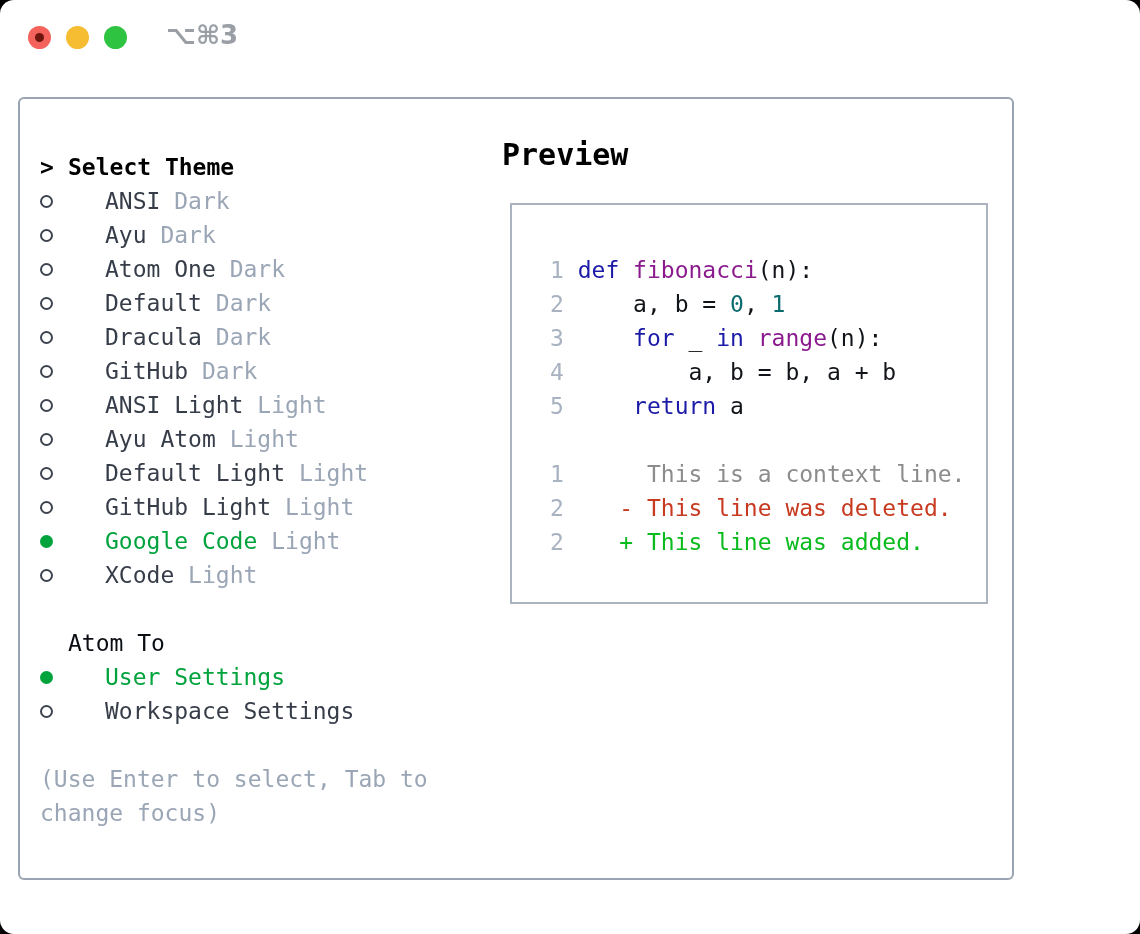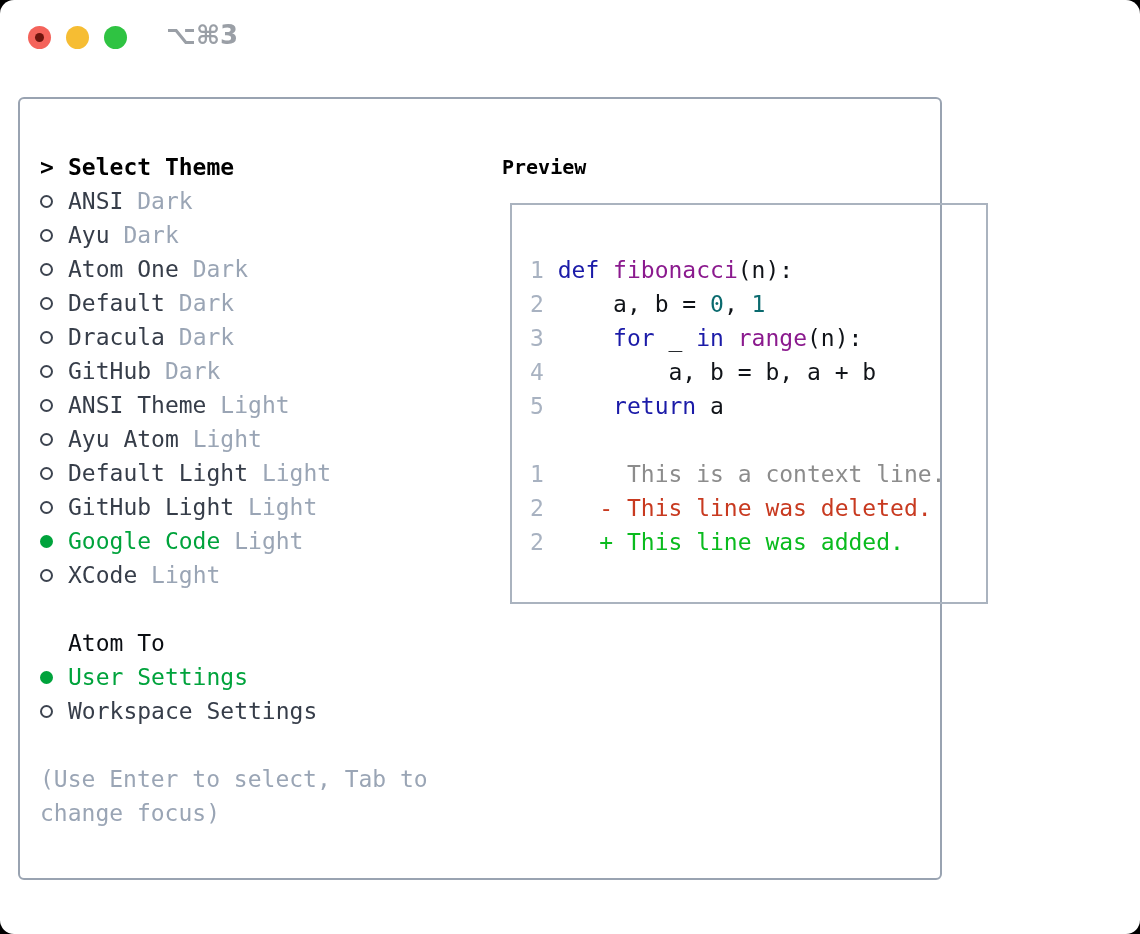--- a/index.html
+++ b/index.html
@@ -8,43 +8,43 @@
   
   .titlebar{position:absolute;left:0;top:0;width:100%;height:74px;}
   .tl{position:absolute;top:26px;width:23px;height:23px;border-radius:50%;display:flex;align-items:center;justify-content:center;}
   .tl.red{left:28px;background:var(--c-light_red,#f4635b);}
   .tl.yellow{left:66px;background:var(--c-light_yellow,#f6bd33);}
   .tl.green{left:104px;background:var(--c-light_green,#2fc342);}
   .tl-dot{width:9px;height:9px;border-radius:50%;background:var(--c-light_red_dot,#6e150e);}
   .shortcut{position:absolute;left:166px;top:20px;font-family:"DejaVu Sans",sans-serif;font-weight:700;
             font-size:26px;color:var(--c-shortcut_gray,#9a9fa6);}
   
-  .panel{position:absolute;left:18px;top:97px;width:924px;height:783px;box-sizing:border-box;
+  .panel{position:absolute;left:18px;top:97px;width:996px;height:783px;box-sizing:border-box;
          border:2px solid var(--c-border_gray,#99a3b1);border-radius:6px;}
   
   .left-col{position:absolute;left:20px;top:51px;width:430px;font-size:23px;line-height:34px;
             color:var(--c-text_dark,#363d49);}
   .row{white-space:pre;}
   .pfx{display:inline-block;width:28px;vertical-align:baseline;}
   .prompt{font-weight:700;color:#000;}
   .hdr{font-weight:700;color:#000;}
   .hdr2{color:#0a0d12;}
   .dot{display:inline-block;width:13px;height:13px;box-sizing:border-box;border-radius:50%;
        border:2px solid var(--c-ring_gray,#3d4450);position:relative;top:-1px;}
   .dot.sel{background:var(--c-accent_green,#00a33c);border-color:var(--c-accent_green,#00a33c);}
-  .lbl{color:var(--c-text_dark,#363d49);}
+  .lbl{color:var(--c-text_dark,#363d49);margin-left:37px;}
   .lbl.sel-txt{color:var(--c-accent_green,#00a33c);}
   .var{color:var(--c-muted_gray,#9aa5b5);text-align:center;}
   .gap{height:34px;}
   .hint{color:var(--c-muted_gray,#9aa5b5);width:424px;white-space:normal;}
   
-  .preview-title{position:absolute;left:482px;top:51px;font-size:20px;line-height:34px;font-weight:700;color:#000;}
+  .preview-title{position:absolute;left:482px;top:39px;font-size:30px;line-height:34px;font-weight:700;color:#000;}
   .preview-box{position:absolute;left:490px;top:104px;width:478px;height:401px;box-sizing:border-box;
                border:2px solid var(--c-preview_border_gray,#aab3bf);}
-  #code-lines{padding:48px 0 0 18px;font-size:23px;line-height:34px;}
+  #code-lines{padding:48px 0 0 18px;font-size:23px;line-height:34px;margin-left:20px;}
   .cline{white-space:pre;min-height:34px;}
   .ln{color:var(--c-line_number_gray,#a8b2c1);}
   .kw{color:var(--c-keyword_blue,#1b1ba8);}
   .fn{color:var(--c-function_purple,#8b1a8e);}
   .nm{color:var(--c-number_teal,#0a6a6e);}
   .pl{color:var(--c-code_plain,#101318);}
   .ctx{color:var(--c-context_gray,#8c8c8c);text-align:right;}
   .del{color:var(--c-deleted_red,#c83a20);}
   .add{color:var(--c-added_green,#0abb1e);}
 </style>
@@ -64,21 +64,21 @@
   <div class="panel">
     <div class="left-col">
       <div class="row"><span class="pfx prompt">&gt;</span><span class="hdr">Select Theme</span></div>
       <div id="theme-list">
           <div class="row"><span class="pfx"><span class="dot"></span></span><span class="lbl">ANSI</span> <span class="var">Dark</span></div>
           <div class="row"><span class="pfx"><span class="dot"></span></span><span class="lbl">Ayu</span> <span class="var">Dark</span></div>
           <div class="row"><span class="pfx"><span class="dot"></span></span><span class="lbl">Atom One</span> <span class="var">Dark</span></div>
           <div class="row"><span class="pfx"><span class="dot"></span></span><span class="lbl">Default</span> <span class="var">Dark</span></div>
           <div class="row"><span class="pfx"><span class="dot"></span></span><span class="lbl">Dracula</span> <span class="var">Dark</span></div>
           <div class="row"><span class="pfx"><span class="dot"></span></span><span class="lbl">GitHub</span> <span class="var">Dark</span></div>
-          <div class="row"><span class="pfx"><span class="dot"></span></span><span class="lbl">ANSI Theme</span> <span class="var">Light</span></div>
+          <div class="row"><span class="pfx"><span class="dot"></span></span><span class="lbl">ANSI Light</span> <span class="var">Light</span></div>
           <div class="row"><span class="pfx"><span class="dot"></span></span><span class="lbl">Ayu Atom</span> <span class="var">Light</span></div>
           <div class="row"><span class="pfx"><span class="dot"></span></span><span class="lbl">Default Light</span> <span class="var">Light</span></div>
           <div class="row"><span class="pfx"><span class="dot"></span></span><span class="lbl">GitHub Light</span> <span class="var">Light</span></div>
           <div class="row"><span class="pfx"><span class="dot sel"></span></span><span class="lbl sel-txt">Google Code</span> <span class="var">Light</span></div>
           <div class="row"><span class="pfx"><span class="dot"></span></span><span class="lbl">XCode</span> <span class="var">Light</span></div>
         </div>
       <div class="gap"></div>
       <div class="row"><span class="pfx"></span><span class="hdr2">Atom To</span></div>
       <div id="apply-list">
           <div class="row"><span class="pfx"><span class="dot sel"></span></span><span class="lbl sel-txt">User Settings</span></div>

